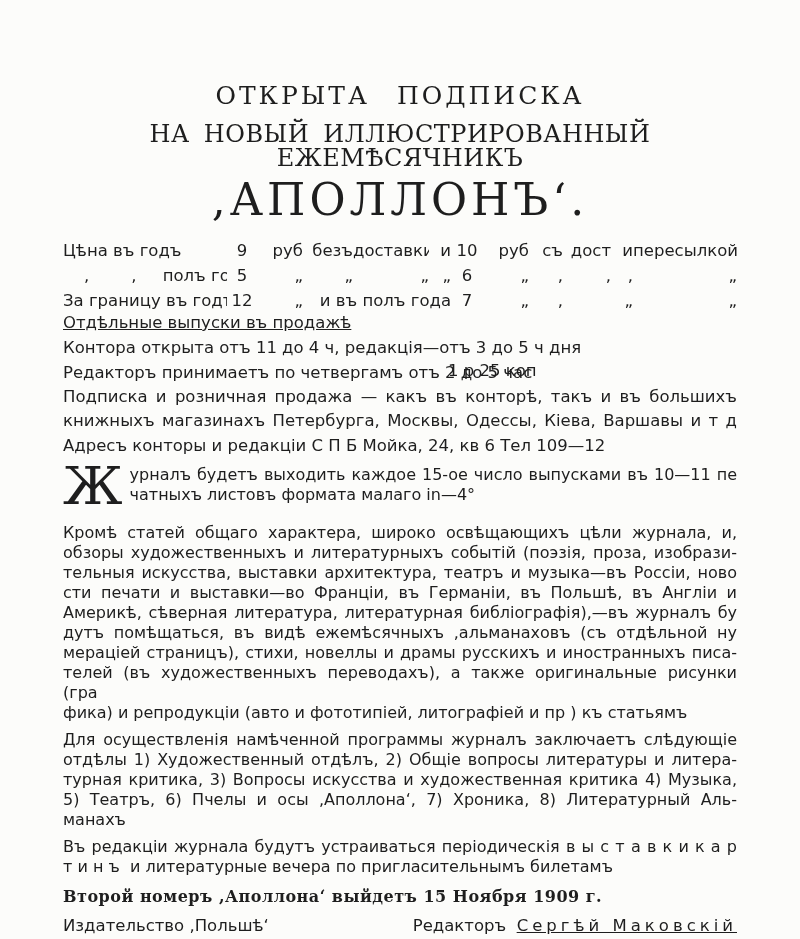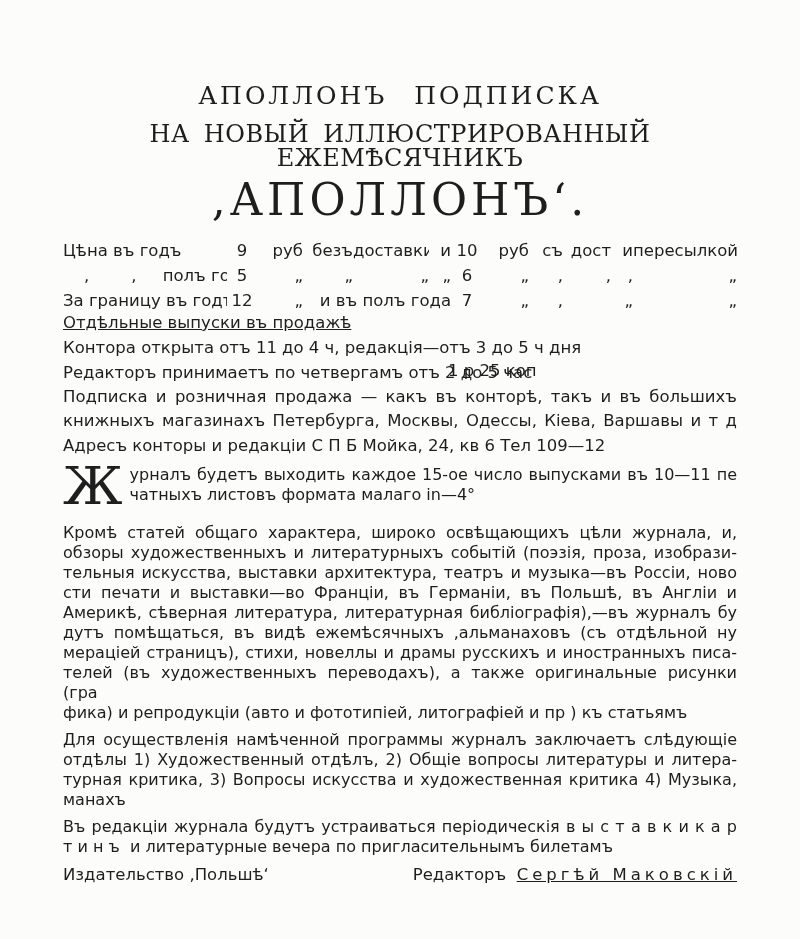--- a/index.html
+++ b/index.html
@@ -57,21 +57,21 @@
     font-size:16.5px; line-height:24px;
   }
   .foot .spaced { letter-spacing:4px;text-decoration:underline; }
 </style>
 </head>
 <body>
 
 <div class="page">
   <div class="content">
 
-    <div class="h1">АПОЛЛОНЪ ПОДПИСКА</div>
+    <div class="h1">ОТКРЫТА ПОДПИСКА</div>
     <div class="h2">НА НОВЫЙ ИЛЛЮСТРИРОВАННЫЙ ЕЖЕМѢСЯЧНИКЪ</div>
     <div class="jtitle">,АПОЛЛОНЪ‘.</div>
 
     <table class="prices">
       <colgroup>
         <col style="width:164px">
           <col style="width:30px">
           <col style="width:46px">
         <col style="width:50px">
           <col style="width:76px">
@@ -149,28 +149,30 @@
           <div class="pline">Америкѣ, сѣверная литература, литературная библіографія),—въ журналъ бу</div>
           <div class="pline">дутъ помѣщаться, въ видѣ ежемѣсячныхъ ,альманаховъ (съ отдѣльной ну</div>
           <div class="pline">мераціей страницъ), стихи, новеллы и драмы русскихъ и иностранныхъ писа-</div>
           <div class="pline">телей (въ художественныхъ переводахъ), а также оригинальные рисунки (гра</div>
           <div class="pline last">фика) и репродукціи (авто  и фототипіей, литографіей и пр ) къ статьямъ</div>
         </div>
         <div class="block para gap">
           <div class="pline">Для осуществленія намѣченной программы журналъ заключаетъ слѣдующіе</div>
           <div class="pline">отдѣлы  1) Художественный отдѣлъ, 2) Общіе вопросы литературы и литера-</div>
           <div class="pline">турная критика, 3) Вопросы искусства и художественная критика  4) Музыка,</div>
+          <div class="pline">5) Театръ, 6) Пчелы и осы ,Аполлона‘, 7) Хроника, 8) Литературный Аль-</div>
           <div class="pline last">манахъ</div>
         </div>
         <div class="block para gap">
           <div class="pline">Въ редакціи журнала будутъ устраиваться періодическія в&nbsp;ы&nbsp;с&nbsp;т&nbsp;а&nbsp;в&nbsp;к&nbsp;и  к&nbsp;а&nbsp;р</div>
           <div class="pline last">т&nbsp;и&nbsp;н&nbsp;ъ&nbsp; и литературные вечера по пригласительнымъ билетамъ</div>
         </div>
       </div>
 
+    <div class="announce">Второй номеръ ,Аполлона‘ выйдетъ 15 Ноября 1909 г.</div>
 
     <div class="foot">
       <span>Издательство ,Польшѣ‘</span>
       <span>
         <span>Редакторъ</span>&nbsp;
         <span class="spaced">Сергѣй Маковскій</span>
       </span>
     </div>
 
   </div>

